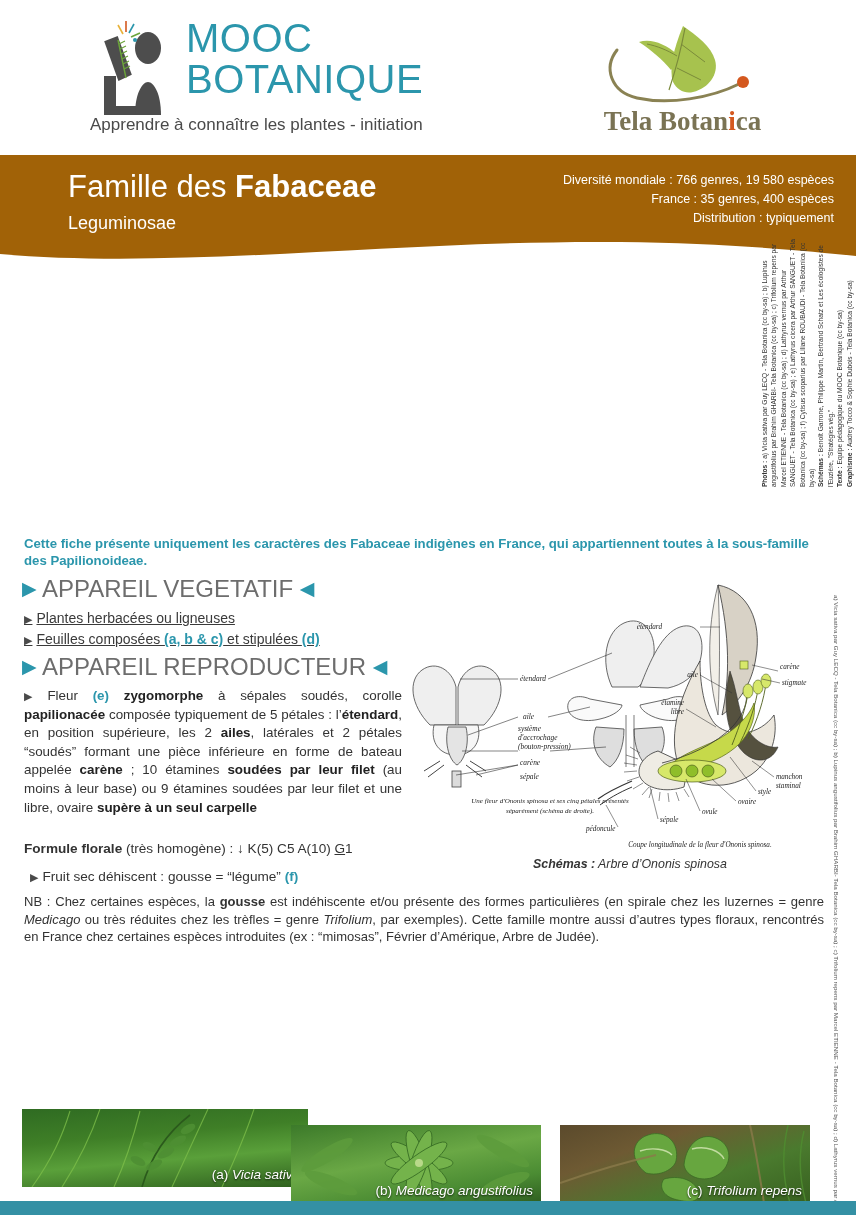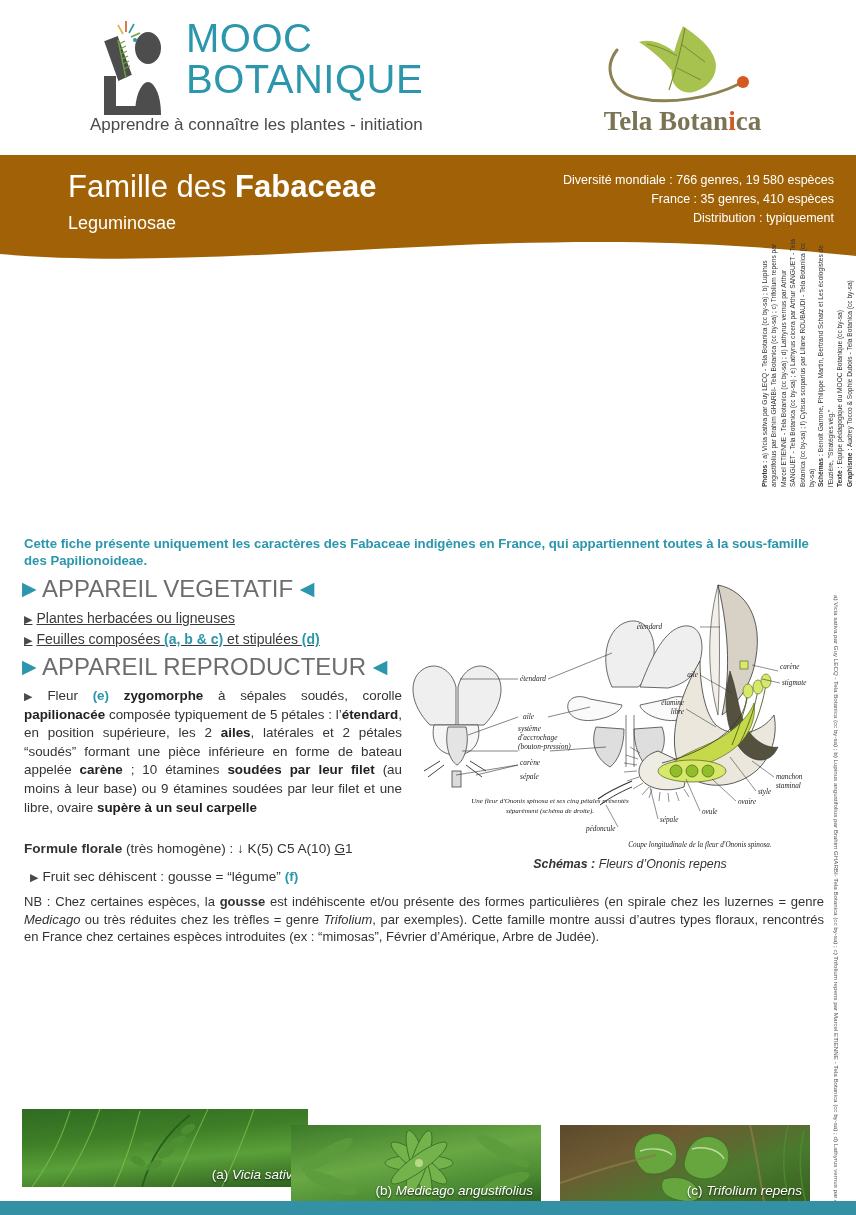--- a/index.html
+++ b/index.html
@@ -134,21 +134,21 @@
       </svg>
       <div class="tela-name"><span>Tela Botan</span><span class="dot">i</span><span>ca</span></div>
     </div>
   </div>
 
   <div class="banner">
     <div class="banner-title"><span>Famille des </span><b>Fabaceae</b></div>
     <div class="banner-sub">Leguminosae</div>
     <div class="banner-stats">
       <div>Diversité mondiale : 766 genres, 19 580 espèces</div>
-      <div>France : 35 genres, 410 espèces</div>
+      <div>France : 35 genres, 400 espèces</div>
       <div>Distribution : typiquement</div>
     </div>
     <svg class="banner-curve" viewBox="0 0 856 26" preserveAspectRatio="none">
       <path d="M0,26 L0,16 C180,32 400,2 620,4 C720,5 800,12 856,18 L856,26 Z" fill="#ffffff"></path>
     </svg>
   </div>
 
   <div class="content">
 
     <div class="intro">Cette fiche présente uniquement les caractères des Fabaceae indigènes en France, qui appartiennent toutes à la sous-famille des Papilionoideae.</div>
@@ -293,21 +293,21 @@
           <text x="338" y="229">ovaire</text>
           <text x="302" y="239">ovule</text>
           <text x="260" y="247">sépale</text>
           <text x="186" y="256">pédoncule</text>
         </g>
         <text x="300" y="272" font-family="Liberation Serif, serif" font-style="italic" font-size="7.2" fill="#222" text-anchor="middle">Coupe longitudinale de la fleur d'Ononis spinosa.</text>
       </svg>
     </div>
 
     <div class="schema-cap">
-      <b>Schémas :</b><i> Fleurs d’Ononis repens</i>
+      <b>Schémas :</b><i> Arbre d’Ononis spinosa</i>
     </div>
 
     <div class="photo" style="left:22px;top:846px;width:286px;height:78px;
          background:linear-gradient(175deg,#2f6b22 0%,#3f7f27 35%,#5aa03a 62%,#2e5f1e 100%);">
       <svg width="250" height="78" viewBox="0 0 250 78" style="position:absolute;left:0;top:0;">
         <g stroke="#7fc04a" stroke-width="1.1" fill="none" opacity="0.75">
           <path d="M10,78 C30,50 40,28 48,2"></path>
             <path d="M40,78 C58,50 70,24 78,0"></path>
           <path d="M92,78 C104,52 112,26 118,2"></path>
             <path d="M150,78 C164,48 176,22 186,0"></path>

